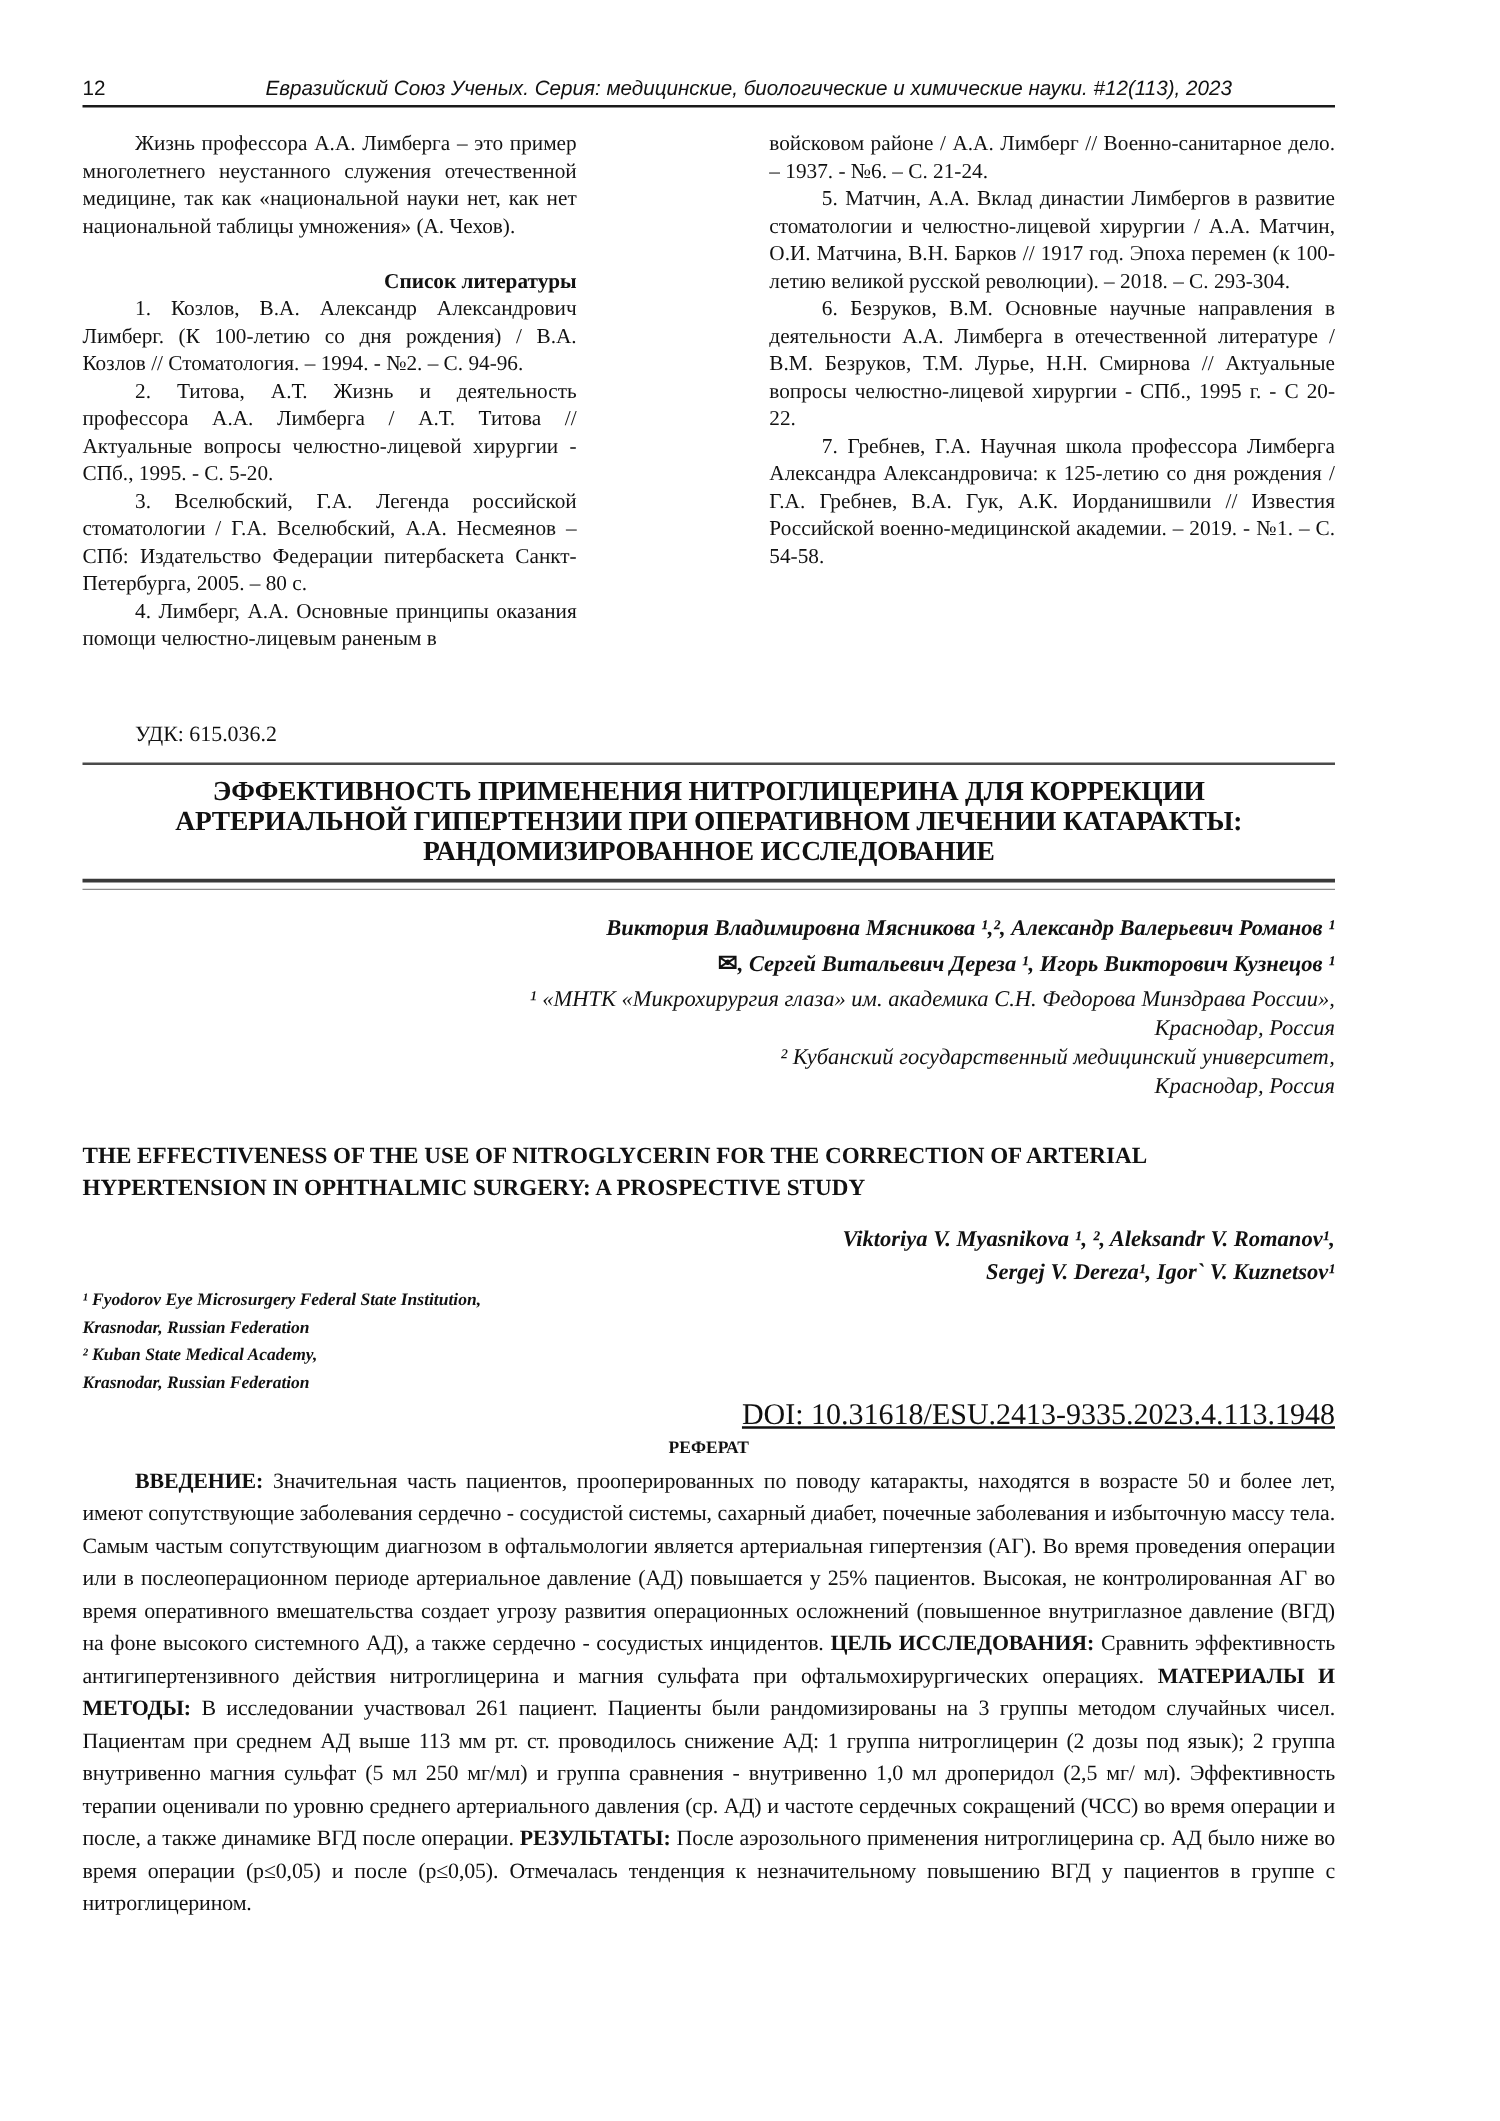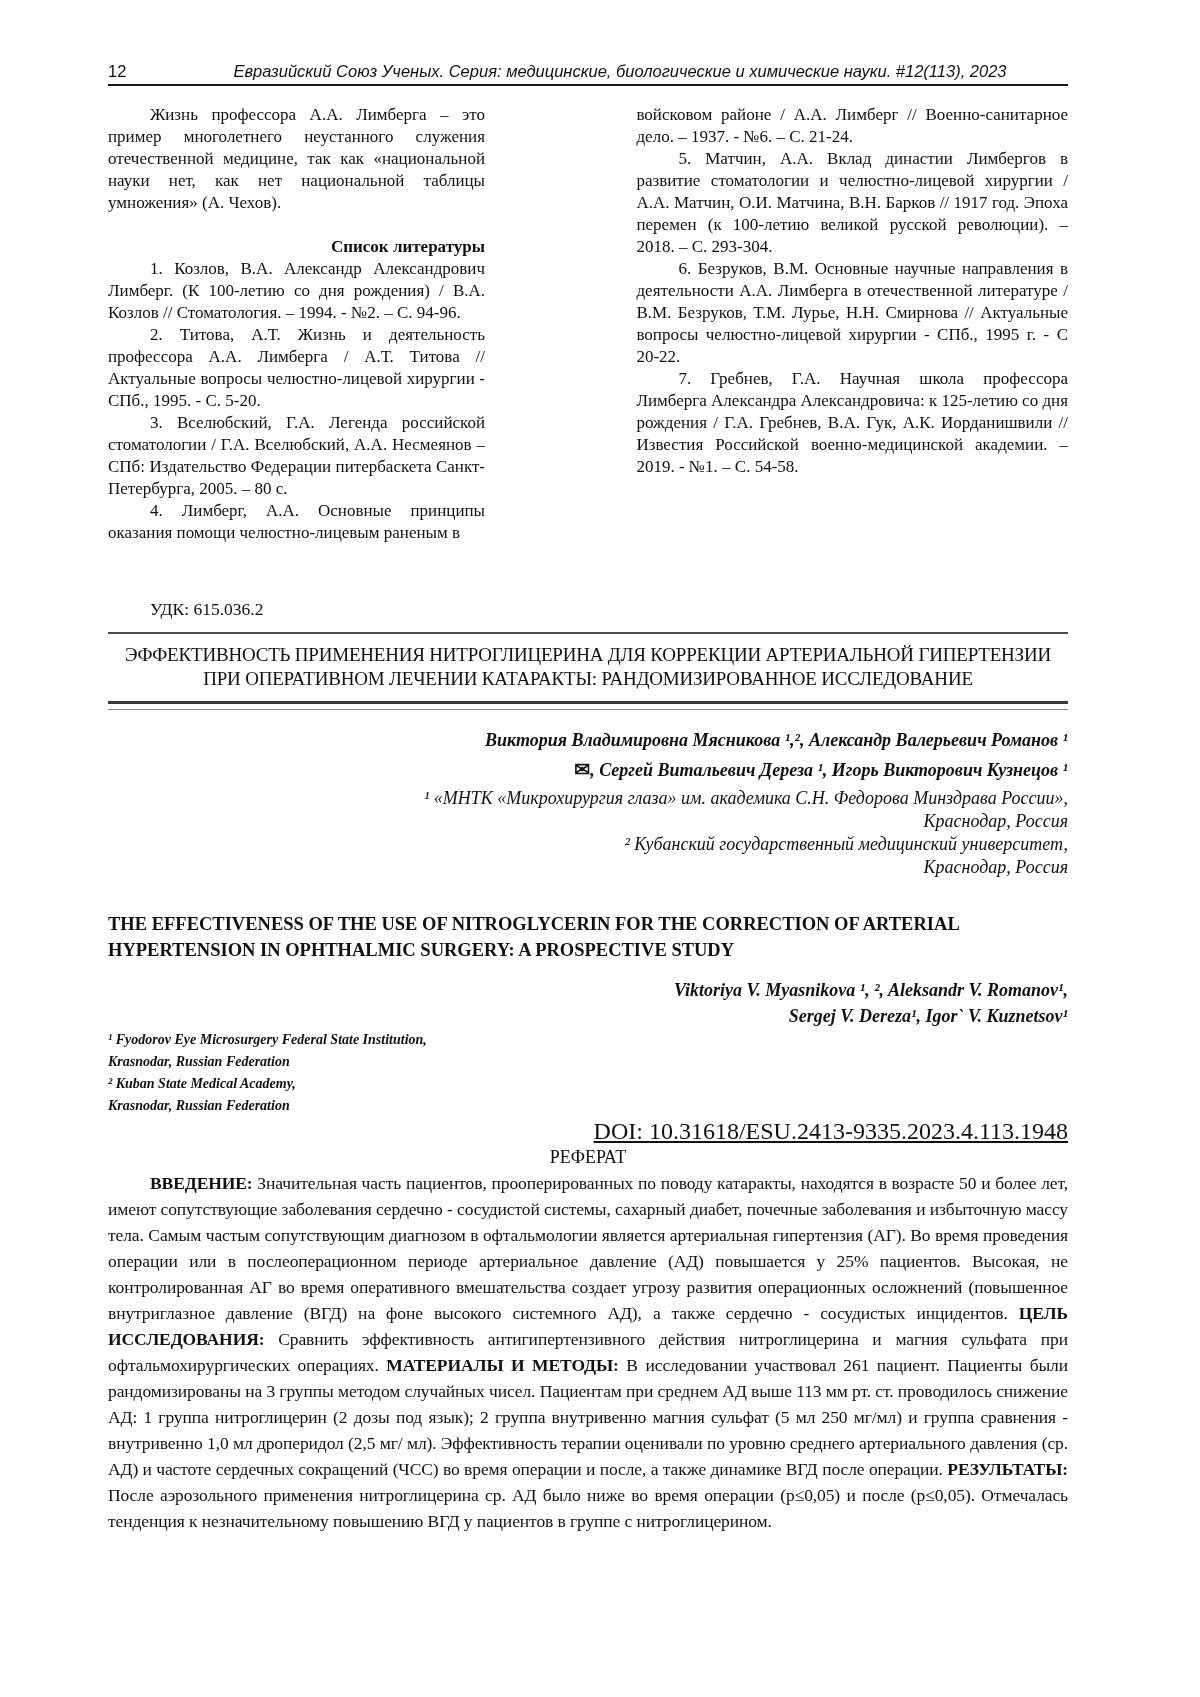--- a/index.html
+++ b/index.html
@@ -6,21 +6,21 @@
   html, body { background: #888; }
   .page {
     width: 1200px; height: 1697px;
     margin: 0 auto;
     background: #ffffff;
     color: #111;
     font-family: "Liberation Serif", serif;
     overflow: hidden;
     position: relative;
   }
-  .content { padding: 62px 132px 0 108px; }
+  .content { padding: 62px 132px 0 66px; }
 
   
   .running-header {
     display: flex; align-items: baseline;
     border-bottom: 2px solid #1a1a1a;
     padding-bottom: 3px;
     font-family: "Liberation Sans", sans-serif;
     font-style: italic;
     font-size: 16.5px;
   }
@@ -42,22 +42,22 @@
 
   .udc { margin-top: 54px; text-indent: 42px; font-size: 17.5px; line-height: 22px; }
 
   
   .title-box {
     margin-top: 12px;
     border-top: 2px solid #4a4a4a;
     border-bottom: 3px solid #3a3a3a;
     padding: 9px 10px 10px;
     text-align: center;
-    font-weight: normal;
-    font-size: 19px;
+    font-weight: bold;
+    font-size: 22px;
     line-height: 24px;
     letter-spacing: -0.2px;
   }
   .title-rule2 { border-top: 1.5px solid #8a8a8a; margin-top: 5px; }
 
   .authors-ru {
     margin-top: 16px;
     text-align: right;
     font-weight: bold; font-style: italic;
     font-size: 18px; line-height: 29px;
@@ -72,21 +72,21 @@
   }
   .authors-en {
     margin-top: 14px;
     text-align: right; font-weight: bold; font-style: italic;
     font-size: 18px; line-height: 26px;
   }
   .affils-en { font-style: italic; font-size: 14px; line-height: 22px; font-weight: bold; }
   .doi-line { text-align: right; font-size: 24px; line-height: 24px; margin-top: 2px; }
   .doi-line span { text-decoration: underline; }
 
-  .abstract-heading { text-align: center; font-weight: normal; font-size: 18px; line-height: 25px; margin-top: 2px; }
+  .abstract-heading { text-align: center; font-weight: bold; font-size: 14px; line-height: 25px; margin-top: 2px; }
   .abstract {
     text-align: justify;
     font-size: 17.5px; line-height: 26px;
     text-indent: 42px;
     letter-spacing: -0.1px;
   }
 </style>
 </head>
 <body>
 

